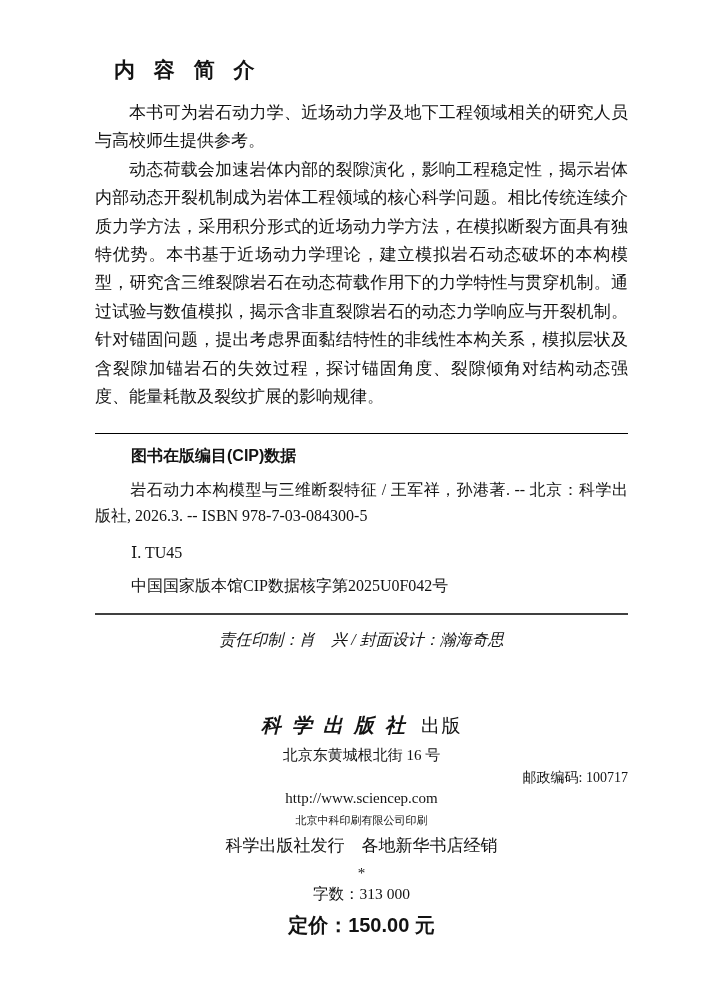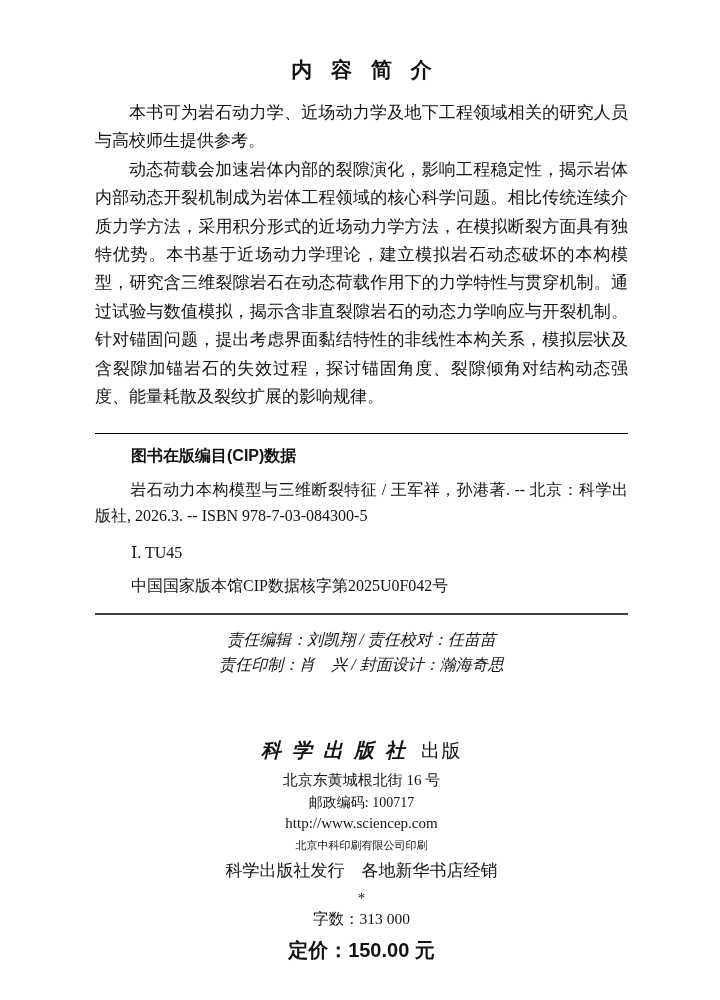--- a/index.html
+++ b/index.html
@@ -22,21 +22,20 @@
   }
   .content {
     margin: 0 92px 0 95px; 
   }
 
   
   .title {
     margin: 56px 0 0 0;
     font-size: 21px;
     font-weight: bold;
-    text-align: center;
     letter-spacing: 0.9em;
     text-indent: 0.9em;
     font-family: "Liberation Sans", "DejaVu Sans", sans-serif;
   }
   .abstract p {
     margin: 0;
     font-size: 17px;
     line-height: 28.4px;
     text-align: justify;
     text-indent: 2em;
@@ -82,21 +81,21 @@
   }
   .colophon p { margin: 0; }
   .logo-line { font-size: 20px; }
   .logo {
     font-weight: bold;
     font-style: italic;
     letter-spacing: 0.55em;
   }
   .logo-suffix { font-size: 19px; letter-spacing: 0.08em; }
   .addr    { margin-top: 7px  !important; font-size: 15px; }
-  .post    { margin-top: 4px  !important; font-size: 14px; }
+  .post    { margin-top: 4px  !important; font-size: 14px; text-align: right; }
   .url     { margin-top: 3px  !important; font-size: 15px; text-align: center; }
   .printer { margin-top: 6px  !important; font-size: 11px; }
   .dist    { margin-top: 6px  !important; font-size: 17px; }
   .sep     { margin-top: 8px  !important; font-size: 15px; }
   .edition-block {
     display: inline-block;
     text-align: left;
     font-size: 16px;
     margin-top: 2px;
   }
@@ -123,21 +122,20 @@
     </div>
 
     <div class="cip">
       <p class="cip-header">图书在版编目(CIP)数据</p>
       <p class="cip-entry">岩石动力本构模型与三维断裂特征 / 王军祥，孙港著. -- 北京：科学出版社, 2026.3. -- ISBN 978-7-03-084300-5</p>
       <p class="cip-class">Ⅰ. TU45</p>
       <p class="cip-record">中国国家版本馆CIP数据核字第2025U0F042号</p>
     </div>
 
     <div class="staff">
-      <p>责任编辑：刘凯翔 / 责任校对：任苗苗</p>
       <p>责任印制：肖　兴 / 封面设计：瀚海奇思</p>
     </div>
 
     <div class="colophon">
       <p class="logo-line">
         <span class="logo">科学出版社</span>
         <span class="logo-suffix">出版</span>
       </p>
       <p class="addr">北京东黄城根北街 16 号</p>
       <p class="post">邮政编码: 100717</p>

